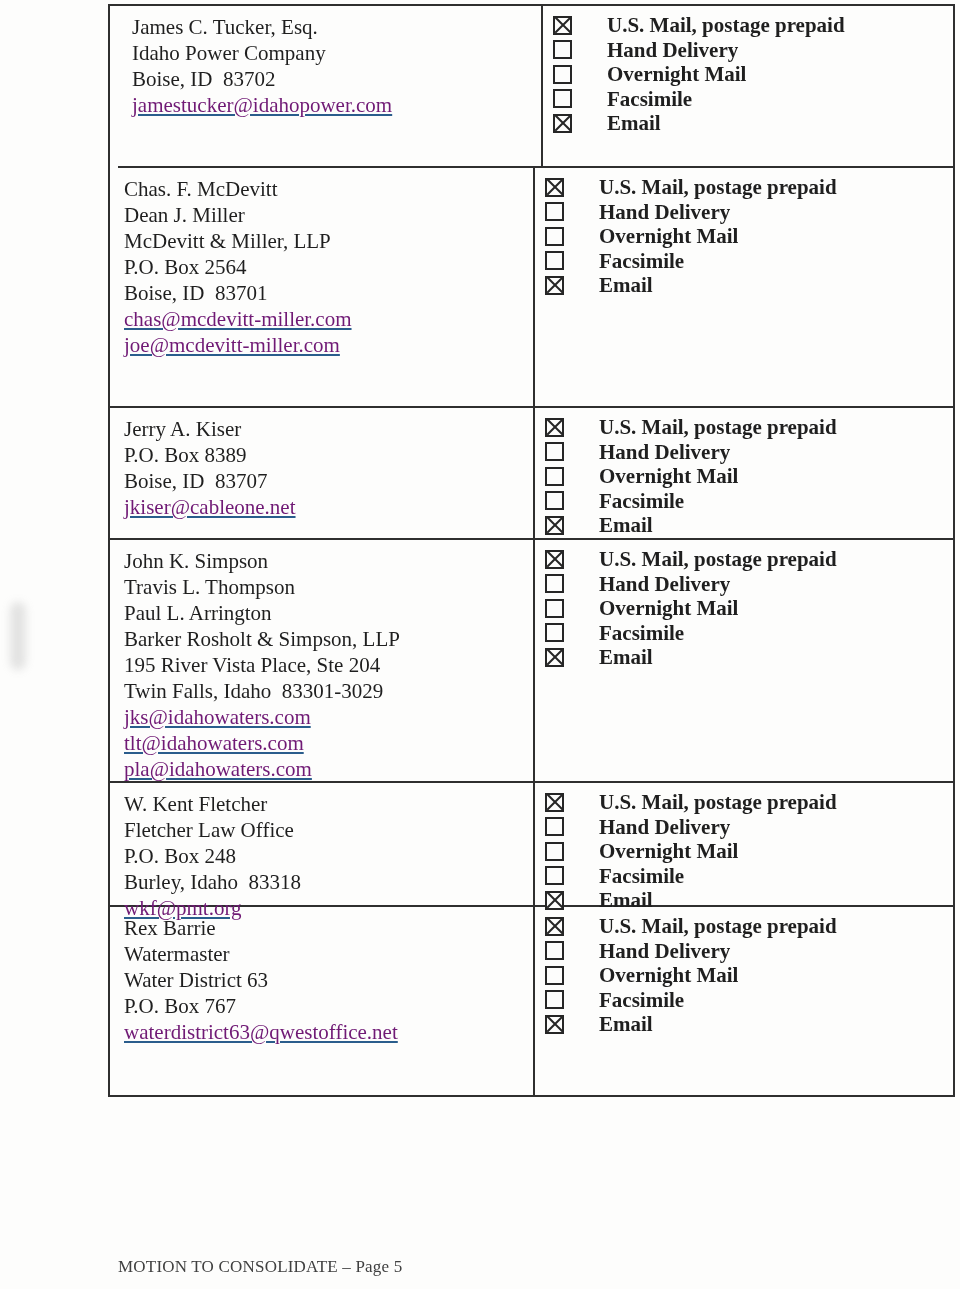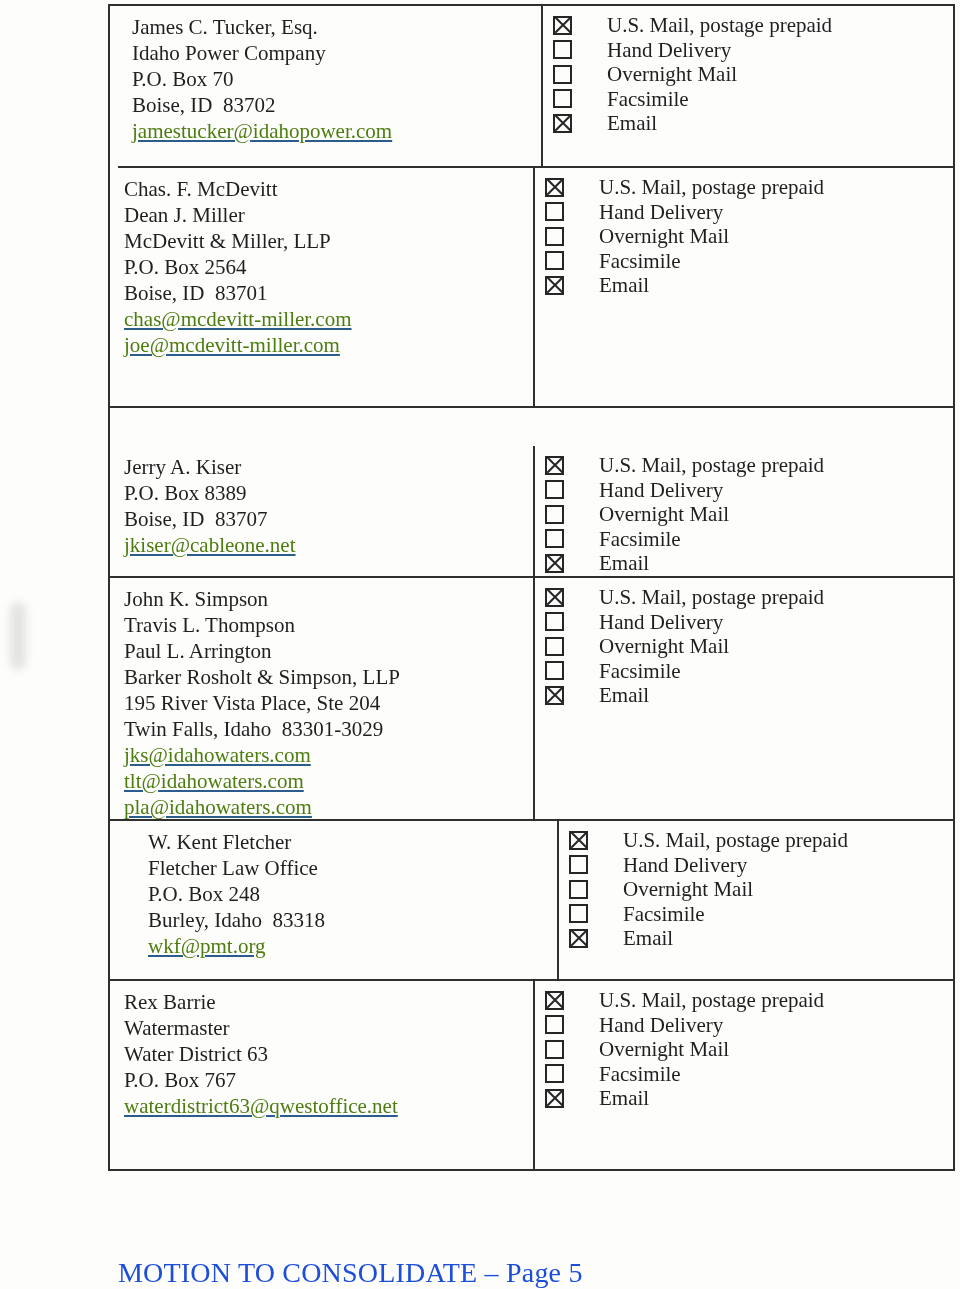--- a/index.html
+++ b/index.html
@@ -17,75 +17,75 @@
     position:absolute;left:108px;top:4px;width:847px;
     border:2px solid #2f2f2f;box-sizing:border-box;
     background:#fdfdfc;
   }
   .row{
     display:flex;border-bottom:2px solid #2f2f2f;box-sizing:border-box;
   }
   .row:last-child{border-bottom:none;}
   .row:nth-child(1){height:162px;margin-left:8px;}
   .row:nth-child(2){height:240px;}
-  .row:nth-child(3){height:132px;margin-top:38px;}
+  .row:nth-child(3){height:132px;}
   .row:nth-child(4){height:243px;}
-  .row:nth-child(5){height:160px;padding-left:24px;}
+  .row:nth-child(5){height:124px;}
   .row:nth-child(6){height:188px;border-radius:23px;}
   .cell-left{
     width:425px;flex:none;box-sizing:border-box;
     border-right:2px solid #2f2f2f;
     padding:8px 8px 0 14px;
     font-size:21px;line-height:26px;
   }
   .addr-line{white-space:pre-wrap;}
   .email-link{
-    color:#4d7c0f;
+    color:#701a75;
     text-decoration:underline;
     text-decoration-color:#2a5d8c;
     cursor:pointer;
   }
   .cell-right{
     flex:1;box-sizing:border-box;
     padding:7px 4px 0 10px;
+    font-weight:bold;
   }
   .option{display:flex;align-items:center;height:24.5px;}
   .cb{
     width:19px;height:19px;flex:none;
     border:2px solid #262626;box-sizing:border-box;
     margin-right:35px;position:relative;overflow:hidden;
     background:#fdfdfc;
   }
   .cb.checked::before,.cb.checked::after{
     content:"";position:absolute;
     top:calc(50% - 1px);left:calc(50% - 11px);
     width:22px;height:2px;background:#262626;
   }
   .cb.checked::before{transform:rotate(45deg);}
   .cb.checked::after{transform:rotate(-45deg);}
   .opt-label{font-size:21px;line-height:24.5px;}
   .footer{
     position:absolute;left:118px;top:1257px;
-    font-size:28px;color:#1d4ed8;letter-spacing:.2px;
+    font-size:17px;color:#404040;letter-spacing:.2px;
   }
   .smudge{
     position:absolute;left:10px;top:602px;width:16px;height:68px;
     background:#a8a8a8;opacity:.30;filter:blur(4px);border-radius:8px;
   }
 </style>
 </head>
 <body>
 
 <div class="page">
   <div class="service-table">
       <div class="row">
         <div class="cell-left">
           <div class="addr-line">James C. Tucker, Esq.</div>
           <div class="addr-line">Idaho Power Company</div>
-          <div class="addr-line">P.O. Box 70</div>
           <div class="addr-line">Boise, ID  83702</div>
           <div class="addr-line"><a class="email-link">jamestucker@idahopower.com</a></div>
         </div>
         <div class="cell-right">
           <div class="option">
             <span class="cb checked"></span>
             <span class="opt-label">U.S. Mail, postage prepaid</span>
           </div>
           <div class="option">
             <span class="cb"></span>

